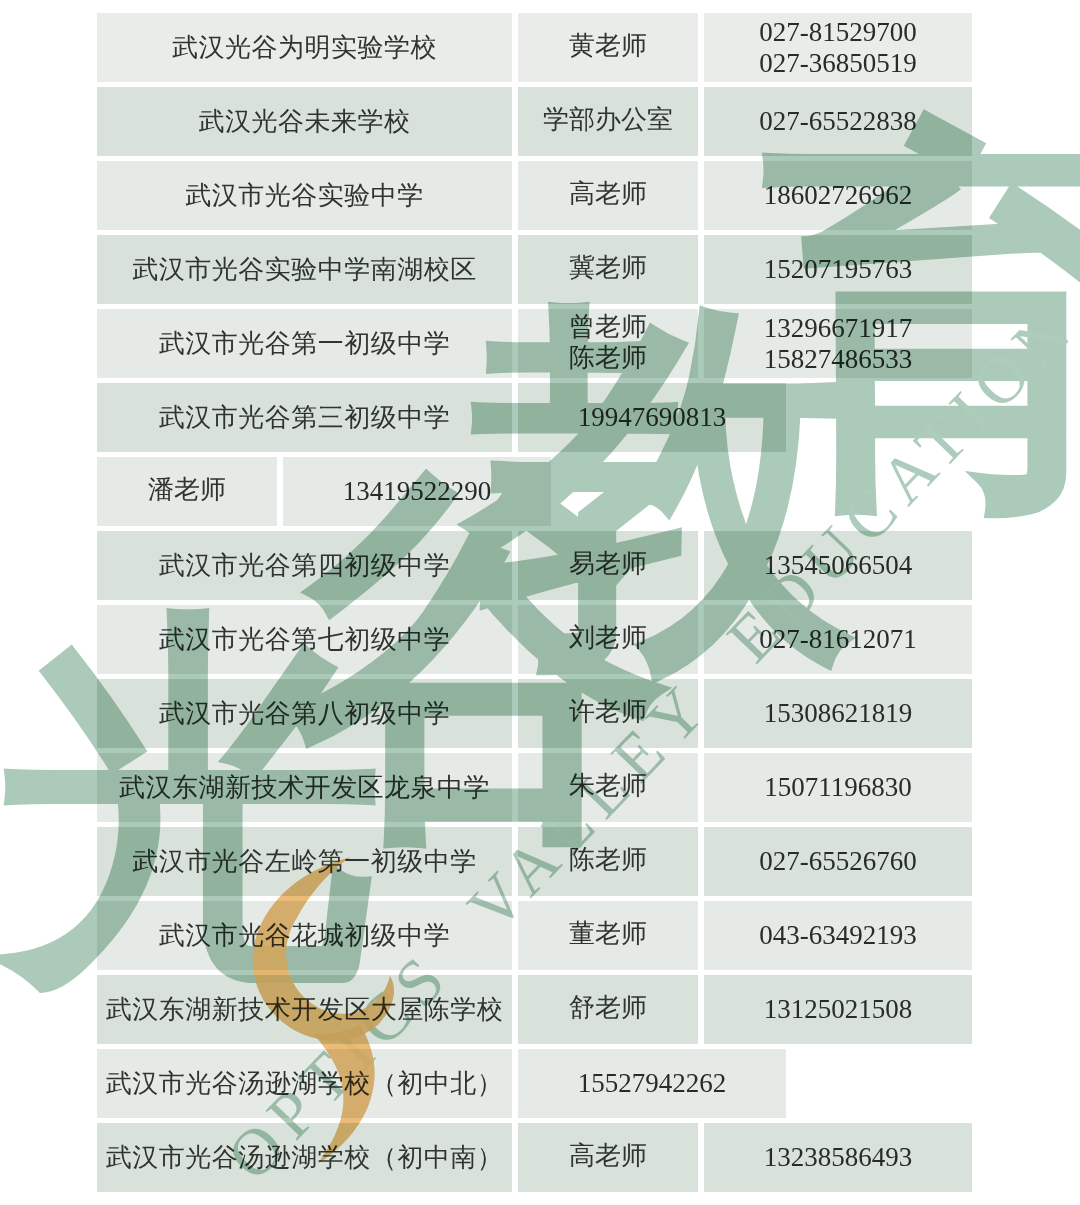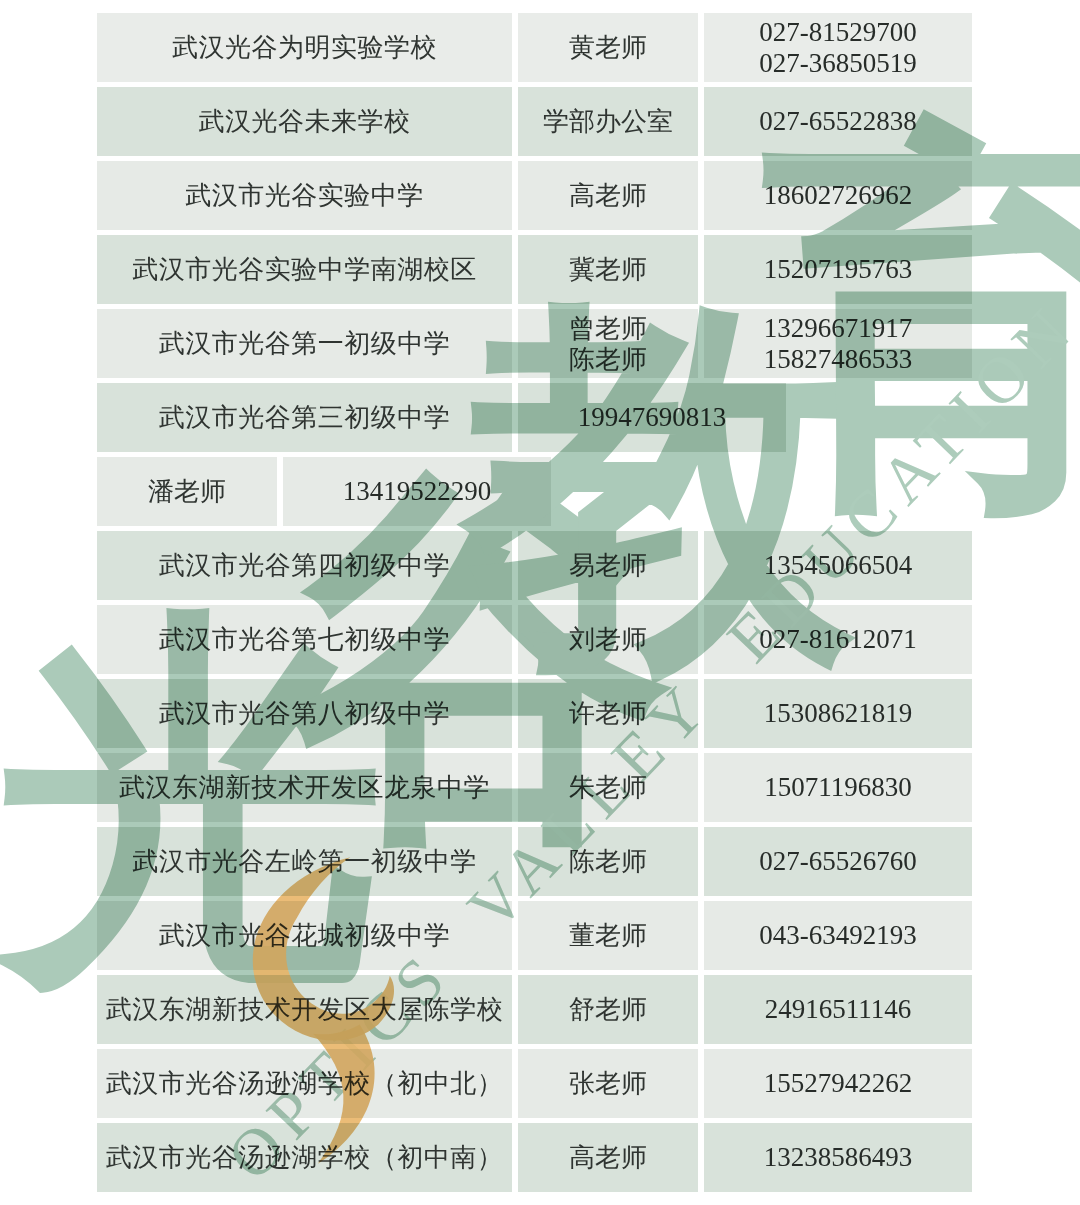--- a/index.html
+++ b/index.html
@@ -17,21 +17,21 @@
     display:flex; flex-direction:column; gap:5px;
     z-index:1;
   }
   .row { display:flex; gap:6px; height:69px; }
   .cell {
     display:flex; flex-direction:column; align-items:center; justify-content:center;
     line-height:31px; font-size:26px; color:#2f3431;
     text-align:center; white-space:nowrap;
   }
   .cell.school  { width:415px; letter-spacing:0.5px; font-weight:500; }
-  .cell.contact { width:180px; font-weight:500; }
+  .cell.contact { width:180px; font-weight:500;font-family:Liberation Mono, monospace; }
   .cell.phone   { width:268px; font-family:"Liberation Serif","DejaVu Serif",serif; font-size:27px; color:#272c29; }
   .row:nth-child(odd)  .cell { background:#e6eae6; }
   .row:nth-child(even) .cell { background:#d8e2da; }
   .row:first-child .cell { background:#e9ece9; }
 
   
   .watermark {
     position:absolute; inset:0; z-index:2;
     mix-blend-mode:multiply; pointer-events:none;
   }
@@ -186,29 +186,26 @@
           <div>043-63492193</div>
         </div>
     </div>
 
     <div class="row">
       <div class="cell school">武汉东湖新技术开发区大屋陈学校</div>
       <div class="cell contact">
           <div>舒老师</div>
         </div>
       <div class="cell phone">
-          <div>24916511146</div>
+          <div>13125021508</div>
         </div>
     </div>
 
     <div class="row">
       <div class="cell school">武汉市光谷汤逊湖学校（初中北）</div>
-      <div class="cell contact">
-          <div>张老师</div>
-        </div>
       <div class="cell phone">
           <div>15527942262</div>
         </div>
     </div>
 
     <div class="row">
       <div class="cell school">武汉市光谷汤逊湖学校（初中南）</div>
       <div class="cell contact">
           <div>高老师</div>
         </div>

